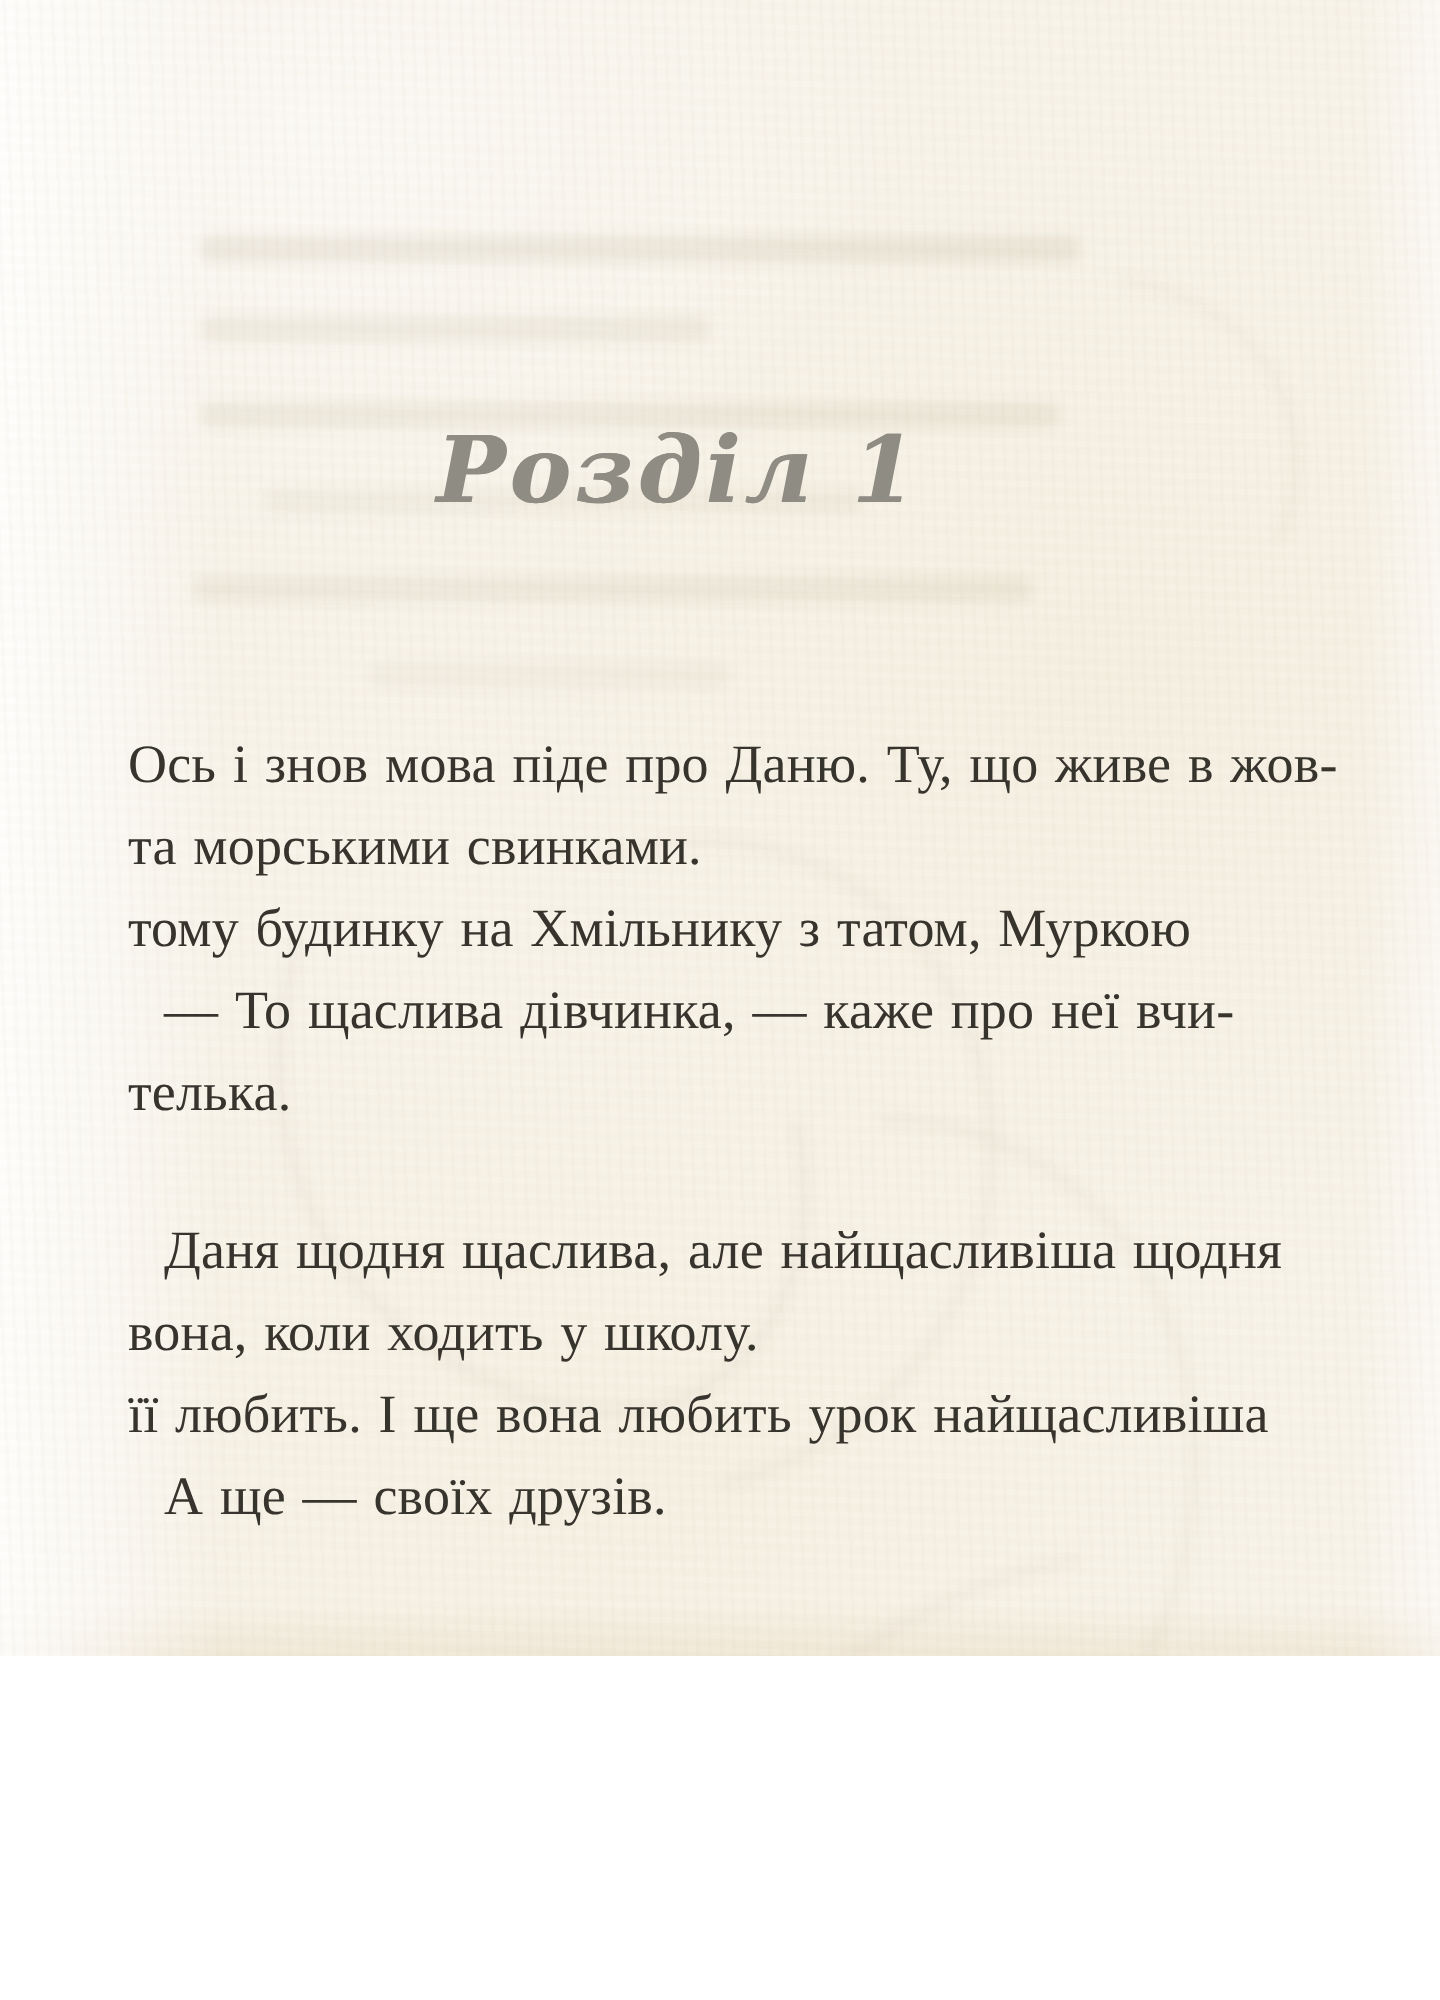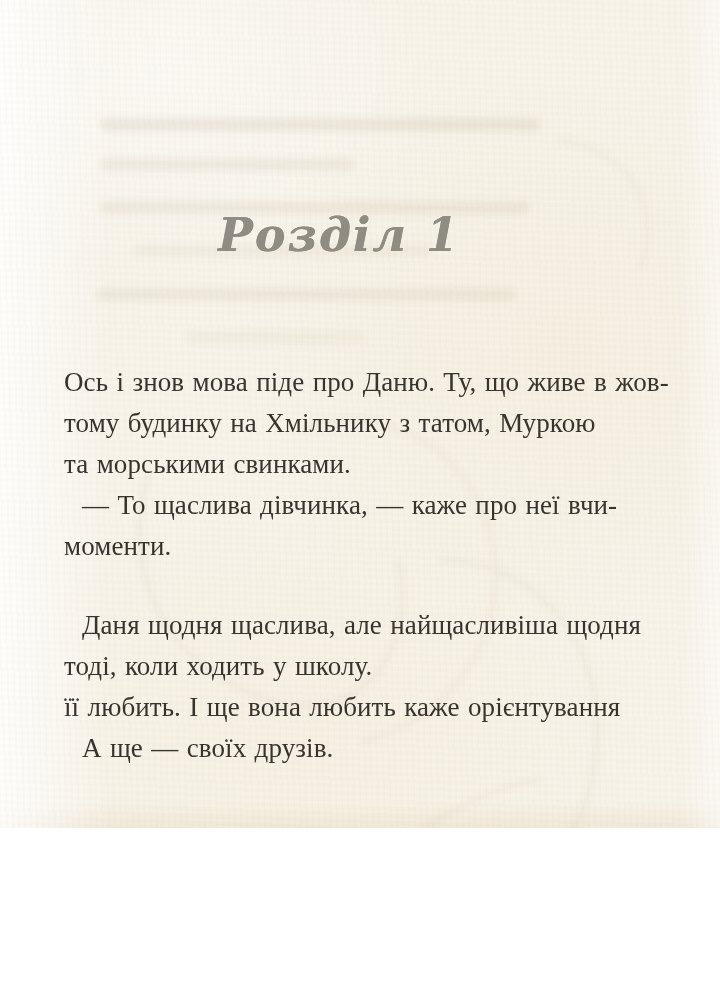--- a/index.html
+++ b/index.html
@@ -85,25 +85,25 @@
       <path d="M 430 900 C 470 940, 520 960, 580 950" opacity="0.045"></path>
       <path d="M 560 140 C 630 150, 665 210, 640 270" opacity="0.04"></path>
       <path d="M 200 900 C 260 870, 330 880, 380 930" opacity="0.045"></path>
     </g>
   </svg>
 
   <h1 class="chapter-title">Розділ 1</h1>
 
   <div class="text-block">
     <div class="line">Ось і знов мова піде про Даню. Ту, що живе в жов-</div>
+    <div class="line">та морськими свинками.</div>
     <div class="line">тому будинку на Хмільнику з татом, Муркою</div>
-    <div class="line">та морськими свинками.</div>
     <div class="line indent">— То щаслива дівчинка, — каже про неї вчи-</div>
-    <div class="line">моменти.</div>
+    <div class="line">телька.</div>
     <div class="line indent gap">Даня щодня щаслива, але найщасливіша щодня</div>
-    <div class="line">тоді, коли ходить у школу.</div>
-    <div class="line">її любить. І ще вона любить каже орієнтування</div>
+    <div class="line">вона, коли ходить у школу.</div>
+    <div class="line">її любить. І ще вона любить урок найщасливіша</div>
     <div class="line indent">А ще — своїх друзів.</div>
   </div>
 
   <div class="page-number">11</div>
 
 </div>
 
 </body></html>

